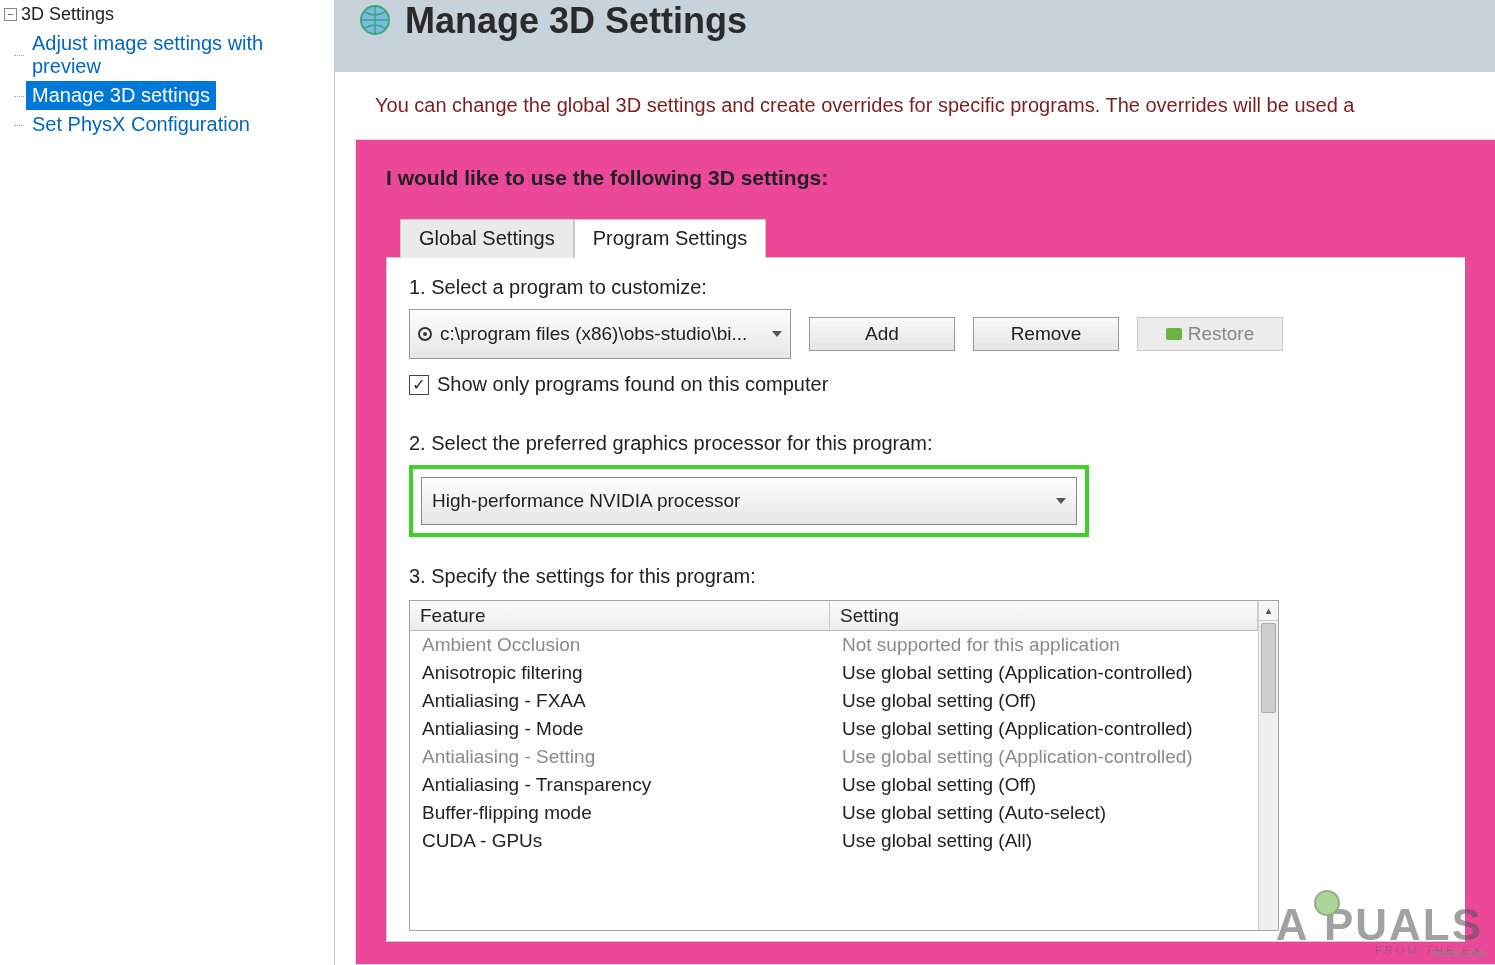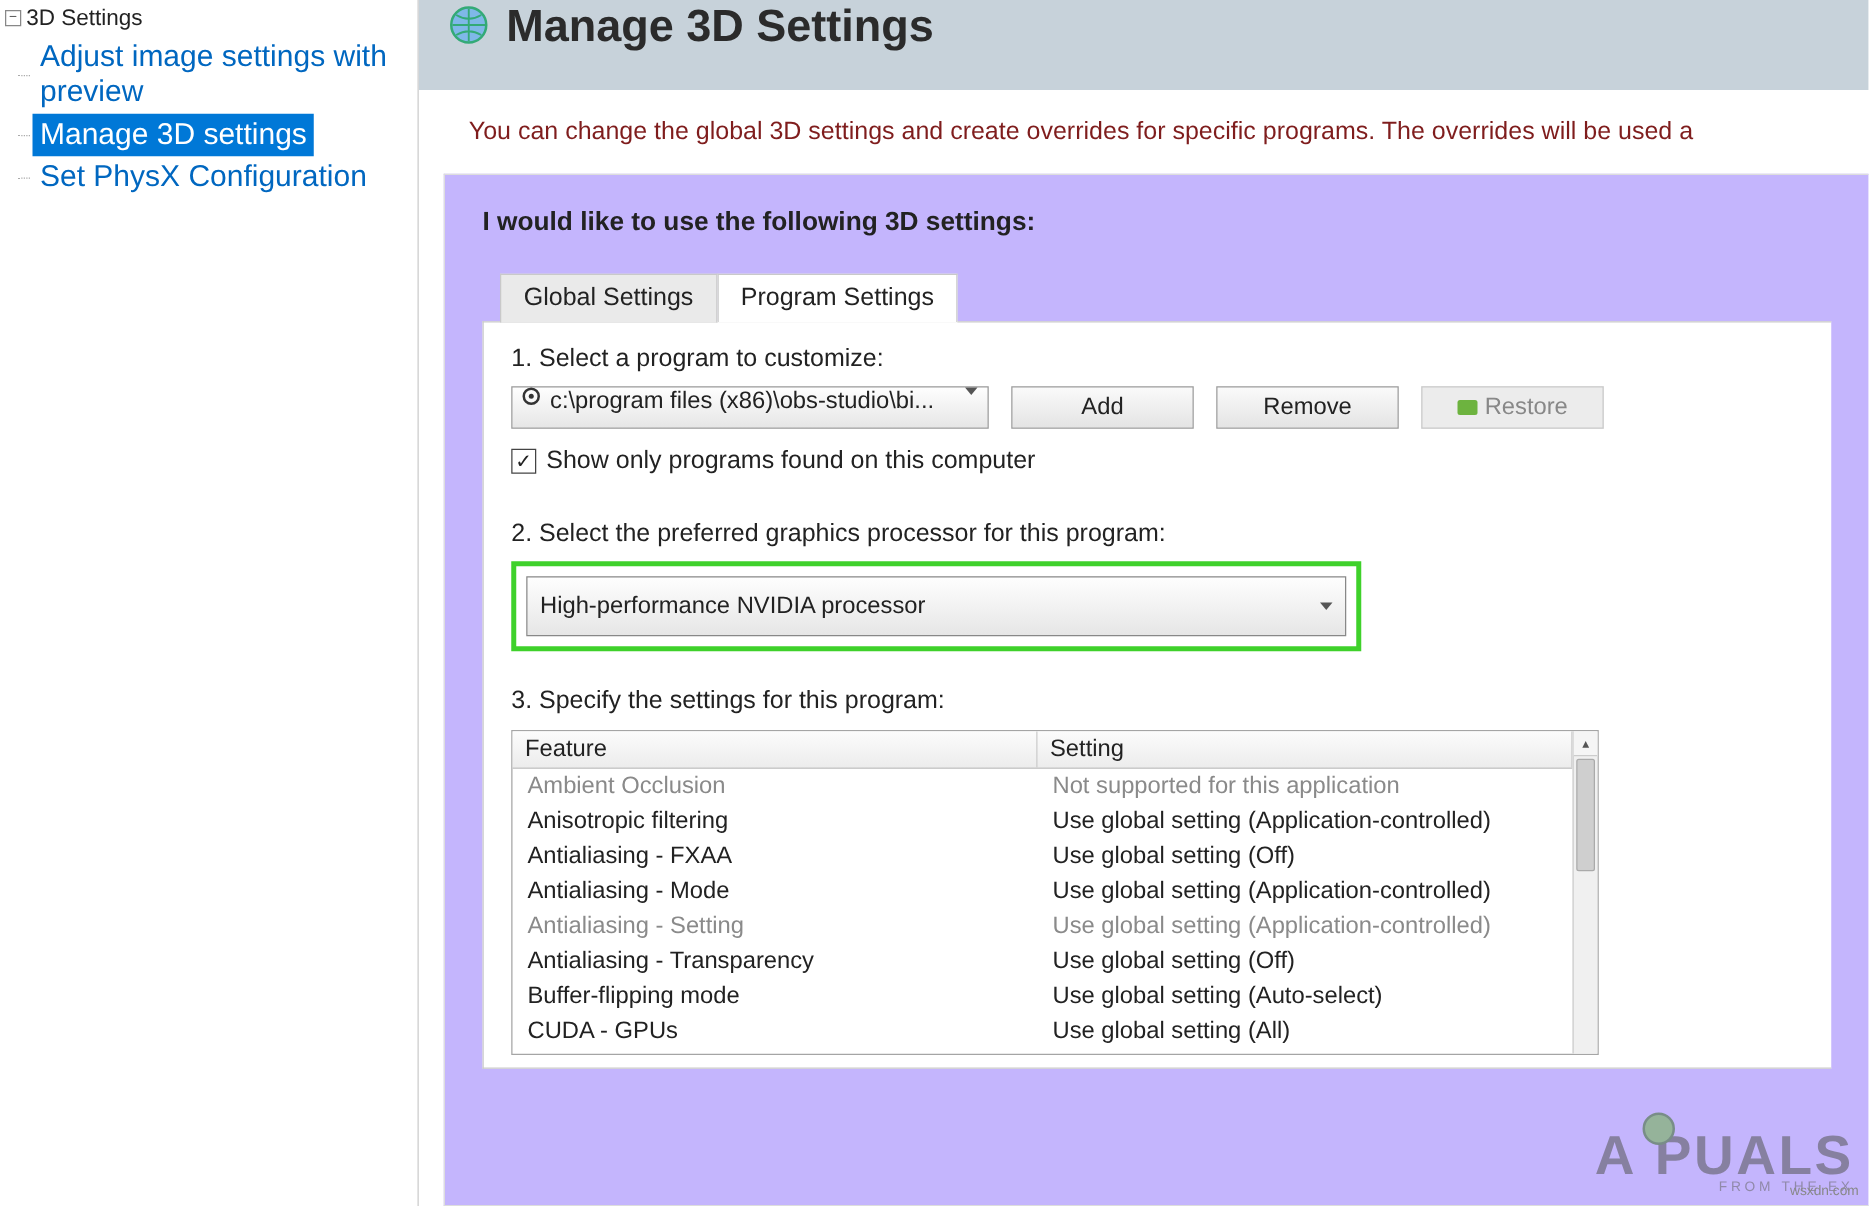--- a/index.html
+++ b/index.html
@@ -37,21 +37,21 @@
       font-size: 11px;
       line-height: 1;
       color: #555;
     }
     .tree-children {
       margin-left: 22px;
       margin-top: 4px;
     }
     .tree-item {
       color: #0067c0;
-      font-size: 24px;
+      font-size: 20px;
       padding: 3px 6px;
       cursor: pointer;
       position: relative;
     }
     .tree-item::before{
       content:"";
       position:absolute;
       left:-12px;
       top:50%;
       width:10px;
@@ -90,21 +90,21 @@
     .description {
       padding: 22px 20px 22px 40px;
       font-size: 20px;
       color: #7f1d1d;
       white-space: nowrap;
       overflow:hidden;
     }
     .settings-panel {
       margin: 0 0 0 20px;
       padding: 26px 30px 20px 30px;
-      background: #c4b5fd;
+      background: #ec4899;
       border: 1px solid #ddd;
       border-right:none;
       flex:1;
     }
     .settings-heading {
       font-weight: bold;
       font-size: 21px;
       margin-bottom: 28px;
     }
     
@@ -140,24 +140,25 @@
       margin-bottom: 10px;
     }
     .row-select {
       display: flex;
       gap: 18px;
       align-items: center;
       margin-bottom: 14px;
     }
     .program-select {
       width: 382px;
-      height: 34px;
+      height: 50px;
       border: 1px solid #999;
       background: linear-gradient(#fefefe,#e6e6e6);
       display: flex;
+      align-items: center;
       padding: 0 8px;
       gap: 8px;
       font-size: 19px;
       cursor: pointer;
       position:relative;
     }
     .program-select .target-icon{
       width:14px;height:14px;border:2px solid #333;border-radius:50%;
       display:inline-block;position:relative;flex-shrink:0;
     }
@@ -197,21 +198,21 @@
     }
     .gpu-select{
       width:100%;height:48px;border:1px solid #888;background:linear-gradient(#fefefe,#e6e6e6);
       display:flex;align-items:center;padding:0 10px;font-size:19px;cursor:pointer;position:relative;
     }
     .gpu-select .chev{
       margin-left:auto;width:0;height:0;border-left:5px solid transparent;border-right:5px solid transparent;border-top:6px solid #555;
     }
     
     .feature-table{
-      border:1px solid #a5a5a5;width:870px;height:260px;overflow:hidden;display:flex;
+      border:1px solid #a5a5a5;width:870px;height:331px;overflow:hidden;display:flex;
     }
     .feature-table-inner{flex:1;}
     .ft-header{
       display:flex;background:linear-gradient(#fcfcfc,#ececec);border-bottom:1px solid #bbb;height:30px;align-items:center;
     }
     .ft-header .col{font-size:19px;padding-left:10px;border-right:1px solid #ccc;height:100%;display:flex;align-items:center;}
     .col-feature{width:420px;}
     .col-setting{flex:1;}
     .ft-body{height:230px;overflow:hidden;}
     .ft-row{display:flex;font-size:19px;height:28px;align-items:center;}

